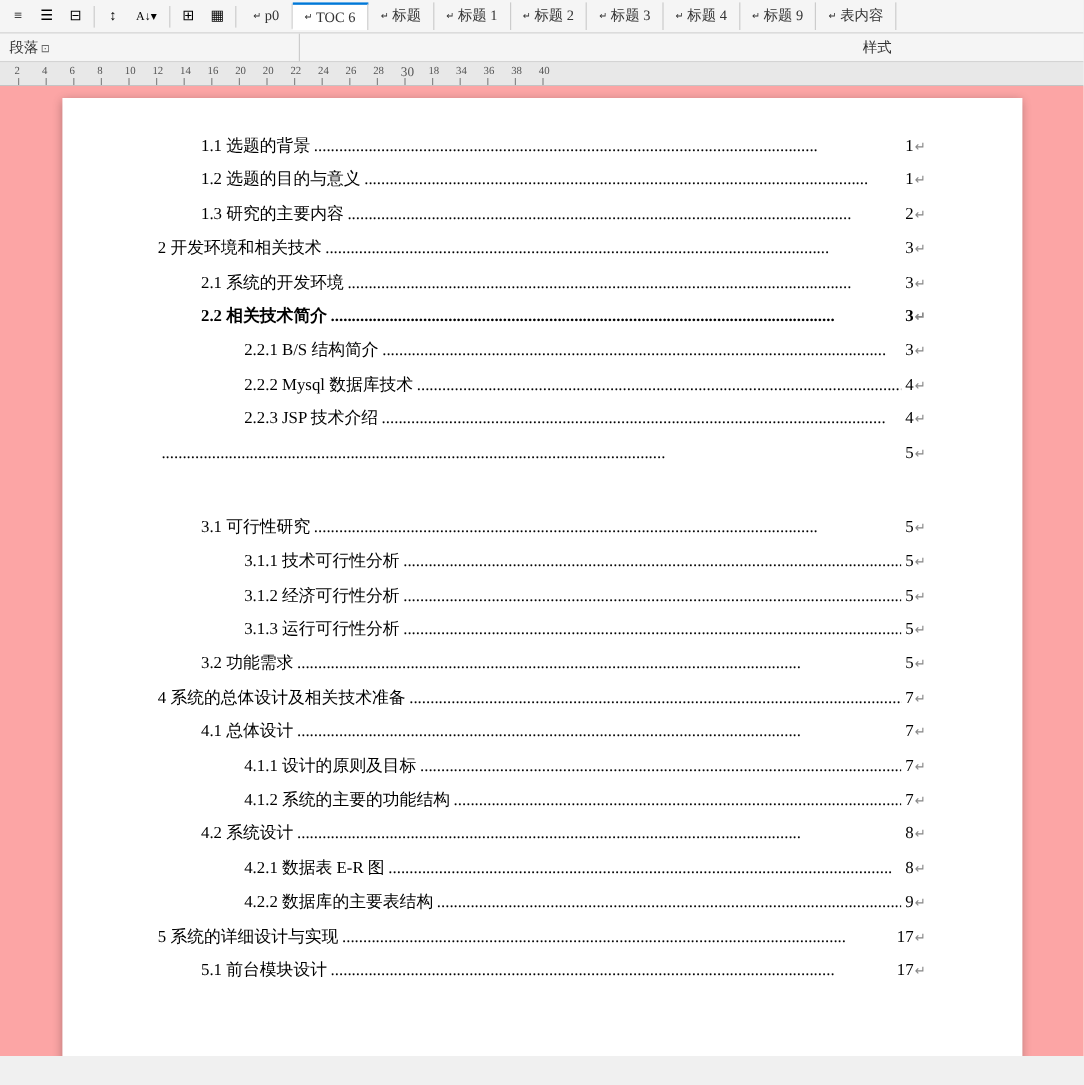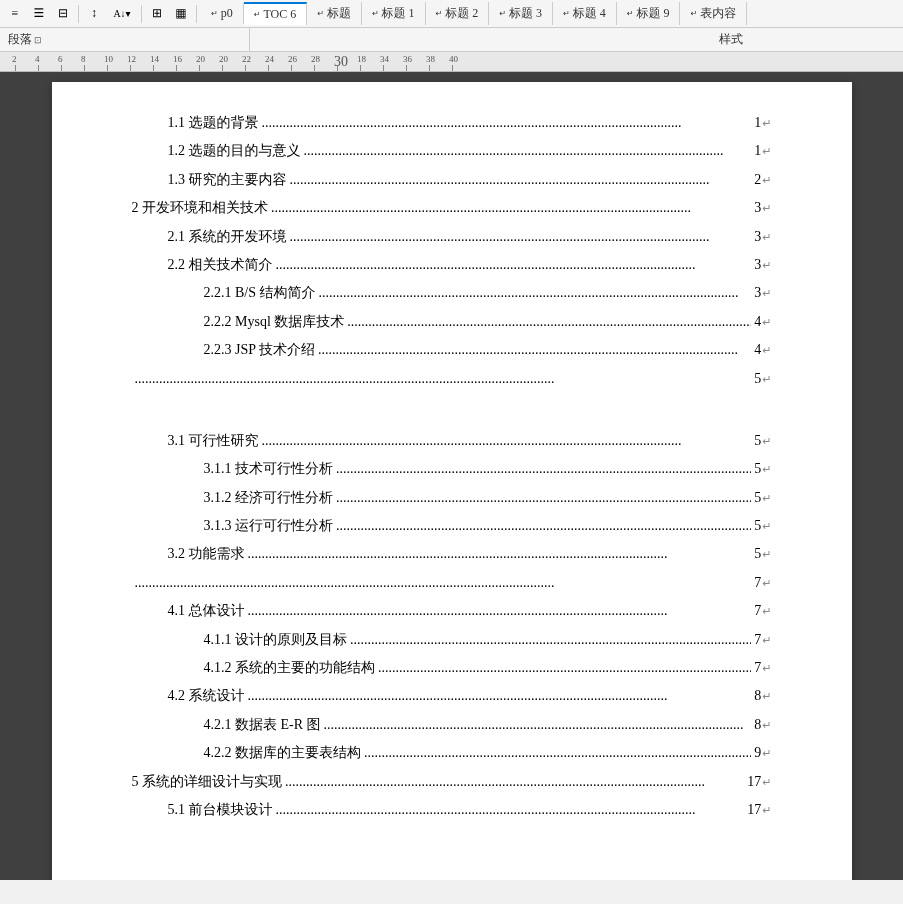--- a/index.html
+++ b/index.html
@@ -55,21 +55,21 @@
       background: #fff;
       border-top: 2px solid #0078d7;
     }
     .tab-item .tab-dot {
       margin-right: 3px;
       font-size: 8px;
     }
 
     
     .doc-area {
-      background: #404040;
+      background: #fca5a5;
       overflow-y: auto;
       height: calc(904px - 28px - 20px - 24px - 24px);
       display: flex;
       justify-content: center;
       padding: 10px 0;
     }
     .doc-page {
       background: #fff;
       width: 800px;
       min-height: 900px;
@@ -209,21 +209,21 @@
       <span style="position: absolute; left: 219px; top: 2px; font-size: 9px; color: rgb(85, 85, 85);">20</span>
       <div style="position: absolute; left: 245px; bottom: 0px; width: 1px; height: 6px; background: rgb(136, 136, 136);"></div>
       <span style="position: absolute; left: 242px; top: 2px; font-size: 9px; color: rgb(85, 85, 85);">22</span>
       <div style="position: absolute; left: 268px; bottom: 0px; width: 1px; height: 6px; background: rgb(136, 136, 136);"></div>
       <span style="position: absolute; left: 265px; top: 2px; font-size: 9px; color: rgb(85, 85, 85);">24</span>
       <div style="position: absolute; left: 291px; bottom: 0px; width: 1px; height: 6px; background: rgb(136, 136, 136);"></div>
       <span style="position: absolute; left: 288px; top: 2px; font-size: 9px; color: rgb(85, 85, 85);">26</span>
       <div style="position: absolute; left: 314px; bottom: 0px; width: 1px; height: 6px; background: rgb(136, 136, 136);"></div>
       <span style="position: absolute; left: 311px; top: 2px; font-size: 9px; color: rgb(85, 85, 85);">28</span>
       <div style="position: absolute; left: 337px; bottom: 0px; width: 1px; height: 6px; background: rgb(136, 136, 136);"></div>
-      <span style="position: absolute; left: 334px; top: 2px; font-size: 14px; color: rgb(85, 85, 85);">30</span>
+      <span style="position: absolute; left: 334px; top: 2px; font-size: 11px; color: rgb(85, 85, 85);">30</span>
       <div style="position: absolute; left: 360px; bottom: 0px; width: 1px; height: 6px; background: rgb(136, 136, 136);"></div>
       <span style="position: absolute; left: 357px; top: 2px; font-size: 9px; color: rgb(85, 85, 85);">18</span>
       <div style="position: absolute; left: 383px; bottom: 0px; width: 1px; height: 6px; background: rgb(136, 136, 136);"></div>
       <span style="position: absolute; left: 380px; top: 2px; font-size: 9px; color: rgb(85, 85, 85);">34</span>
       <div style="position: absolute; left: 406px; bottom: 0px; width: 1px; height: 6px; background: rgb(136, 136, 136);"></div>
       <span style="position: absolute; left: 403px; top: 2px; font-size: 9px; color: rgb(85, 85, 85);">36</span>
       <div style="position: absolute; left: 429px; bottom: 0px; width: 1px; height: 6px; background: rgb(136, 136, 136);"></div>
       <span style="position: absolute; left: 426px; top: 2px; font-size: 9px; color: rgb(85, 85, 85);">38</span>
       <div style="position: absolute; left: 452px; bottom: 0px; width: 1px; height: 6px; background: rgb(136, 136, 136);"></div>
       <span style="position: absolute; left: 449px; top: 2px; font-size: 9px; color: rgb(85, 85, 85);">40</span>
@@ -256,21 +256,21 @@
           <span class="toc-dots" style="flex: 1 1 0%; overflow: hidden; color: rgb(0, 0, 0); margin: 0px 3px; font-family: serif;">........................................................................................................................</span>
           <span class="toc-page">3</span>
           <span class="toc-newline">↵</span>
         </div>
         <div class="toc-line" style="padding-left: 36px;">
           <span class="toc-text">2.1  系统的开发环境</span>
           <span class="toc-dots" style="flex: 1 1 0%; overflow: hidden; color: rgb(0, 0, 0); margin: 0px 3px; font-family: serif;">........................................................................................................................</span>
           <span class="toc-page">3</span>
           <span class="toc-newline">↵</span>
         </div>
-        <div class="toc-line" style="padding-left: 36px;">
+        <div class="toc-line" style="padding-left: 36px; font-weight: bold;">
           <span class="toc-text">2.2  相关技术简介</span>
           <span class="toc-dots" style="flex: 1 1 0%; overflow: hidden; color: rgb(0, 0, 0); margin: 0px 3px; font-family: serif;">........................................................................................................................</span>
           <span class="toc-page">3</span>
           <span class="toc-newline">↵</span>
         </div>
         <div class="toc-line" style="padding-left: 72px;">
           <span class="toc-text">2.2.1 B/S 结构简介</span>
           <span class="toc-dots" style="flex: 1 1 0%; overflow: hidden; color: rgb(0, 0, 0); margin: 0px 3px; font-family: serif;">........................................................................................................................</span>
           <span class="toc-page">3</span>
           <span class="toc-newline">↵</span>
@@ -316,20 +316,21 @@
           <span class="toc-page">5</span>
           <span class="toc-newline">↵</span>
         </div>
         <div class="toc-line" style="padding-left: 36px;">
           <span class="toc-text">3.2  功能需求</span>
           <span class="toc-dots" style="flex: 1 1 0%; overflow: hidden; color: rgb(0, 0, 0); margin: 0px 3px; font-family: serif;">........................................................................................................................</span>
           <span class="toc-page">5</span>
           <span class="toc-newline">↵</span>
         </div>
         <div class="toc-line" style="padding-left: 0px;">
+          <span class="toc-text">4  系统的总体设计及相关技术准备</span>
           <span class="toc-dots" style="flex: 1 1 0%; overflow: hidden; color: rgb(0, 0, 0); margin: 0px 3px; font-family: serif;">........................................................................................................................</span>
           <span class="toc-page">7</span>
           <span class="toc-newline">↵</span>
         </div>
         <div class="toc-line" style="padding-left: 36px; justify-content: space-between;">
           <span class="toc-text">4.1  总体设计</span>
           <span class="toc-dots" style="flex: 1 1 0%; overflow: hidden; color: rgb(0, 0, 0); margin: 0px 3px; font-family: serif;">........................................................................................................................</span>
           <span class="toc-page">7</span>
           <span class="toc-newline">↵</span>
         </div>

